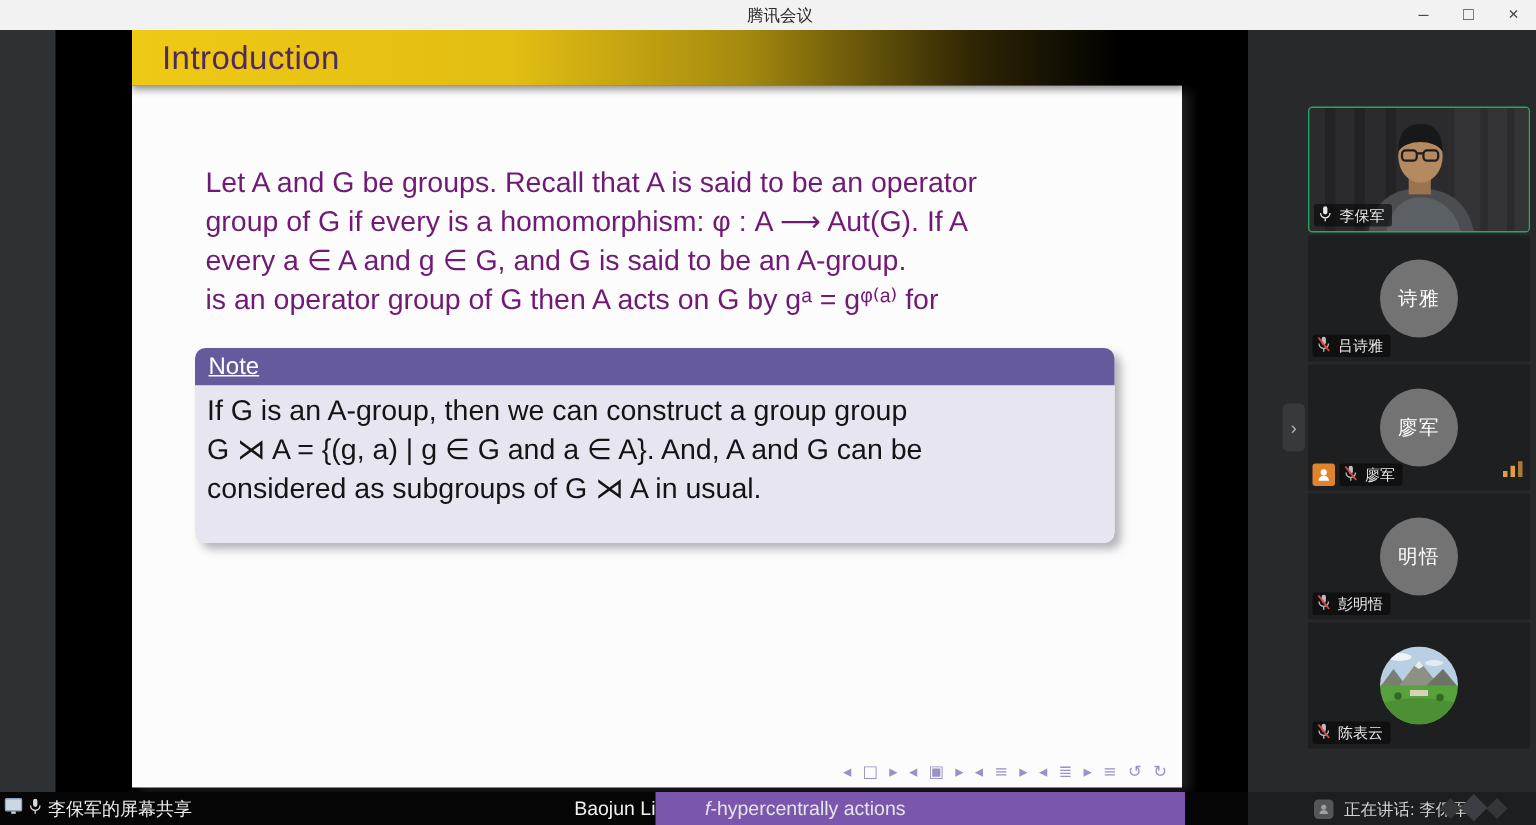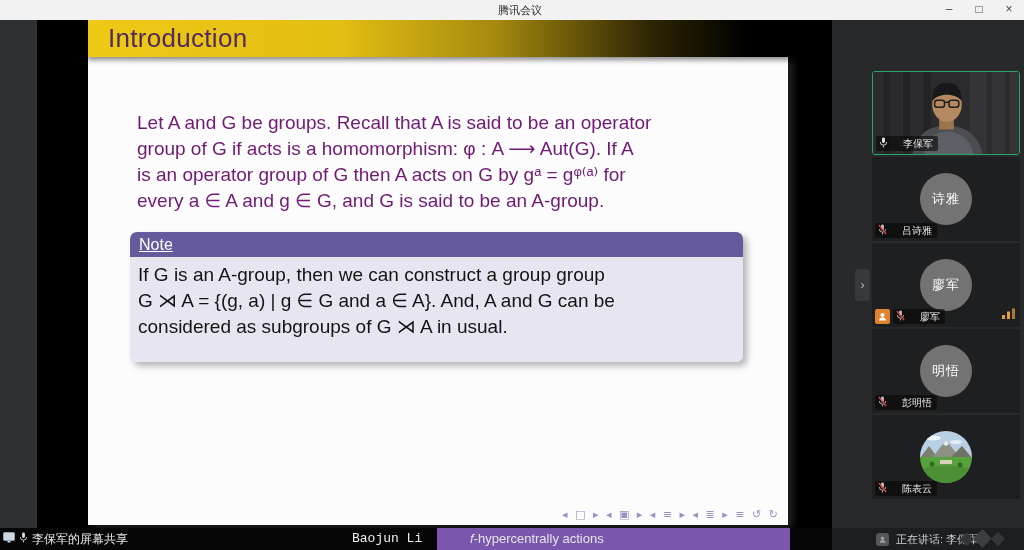--- a/index.html
+++ b/index.html
@@ -16,21 +16,21 @@
   .app { position:absolute; left:0; top:20px; width:1024px; height:530px; background:#000; }
 
   
   .share-area { position:absolute; left:0; top:0; width:832px; height:508px; background:#000; }
   .left-strip { position:absolute; left:0; top:0; width:37px; height:508px; background:#2e3134; }
 
   .banner { position:absolute; left:88px; top:0; width:702px; height:37px;
             background:linear-gradient(90deg,#eec915 0%,#e3be13 36%,#a68a0f 58%,#2e2504 80%,#000 94%);
             display:flex; align-items:center; padding-left:20px; z-index:3;
             box-shadow:0 3px 5px rgba(0,0,0,0.45); }
-  .banner-title { font-size:26px; color:#532a5e; letter-spacing:0.3px; }
+  .banner-title { font-size:22px; color:#532a5e; letter-spacing:0.3px; }
 
   .slide-body { position:absolute; left:88px; top:37px; width:700px; height:468px; background:#fcfcfc;
                 box-shadow:5px 3px 7px rgba(90,90,90,0.35); }
 
   .para { position:absolute; left:49px; top:53px; width:600px; font-size:19px; line-height:26px; color:#701a75; }
   .para .line { display:block; white-space:nowrap; }
 
   .note { position:absolute; left:42px; top:175px; width:613px; border-radius:7px;
           box-shadow:4px 4px 6px rgba(110,110,120,0.5); }
   .note-head { height:25px; background:#655a9c; border-radius:7px 7px 0 0; color:#fff;
@@ -40,35 +40,35 @@
   .note-body .line { display:block; white-space:nowrap; }
 
   .nav { position:absolute; right:8px; bottom:4px; font-size:11px; color:#9a92c2; letter-spacing:2px;
          font-family:"DejaVu Sans",sans-serif; }
 
   
   .share-bottom { position:absolute; left:0; top:508px; width:832px; height:22px; background:#060606; }
   .share-info { position:absolute; left:3px; top:0; height:22px; display:flex; align-items:center; gap:4px;
                 color:#ececec; font-size:12px; }
   .footline-author { position:absolute; left:352px; top:0; width:85px; height:22px; line-height:22px;
-                     text-align:left; color:#f0f0f0; font-size:13px;font-family:Liberation Mono, monospace; }
+                     text-align:right; color:#f0f0f0; font-size:13px; }
   .footline-title { position:absolute; left:437px; top:0; width:353px; height:22px; background:#7a57ad;
                     color:#e5e5e5; font-size:13px; line-height:22px; padding-left:33px; }
   .footline-title i { font-style:italic; }
 
   
   .sidebar { position:absolute; left:832px; top:0; width:192px; height:530px; background:#28292b; }
   .tiles { position:absolute; left:40px; top:51px; width:148px; display:flex; flex-direction:column; gap:2px; }
   .tile { position:relative; width:148px; height:84px; background:#1e1f21; overflow:hidden; }
   .tile.active { border:1px solid #2aa565; border-radius:3px; }
   .tile-video { position:absolute; left:0; top:0; width:100%; height:100%; }
   .tile-center { width:100%; height:100%; display:flex; align-items:center; justify-content:center; }
   .avatar-circle { width:52px; height:52px; border-radius:50%; background:#737373; color:#fff;
                    font-size:13px; display:flex; align-items:center; justify-content:center; letter-spacing:1px; }
-  .tile-label { position:absolute; left:3px; bottom:3px; height:15px; display:flex; align-items:center; gap:15px;
+  .tile-label { position:absolute; left:3px; bottom:3px; height:15px; display:flex; align-items:center; gap:5px;
                 background:rgba(8,8,8,0.62); border-radius:2px; padding:0 5px 0 3px; color:#e6e6e6; font-size:10px;
                 white-space:nowrap; }
   .tile-label.offset { left:21px; }
   .badge-orange { position:absolute; left:3px; bottom:3px; width:15px; height:15px; background:#e0832f;
                   border-radius:2px; display:flex; align-items:center; justify-content:center; }
   .signal { position:absolute; right:4px; bottom:4px; }
   .mic { flex:none; }
 
   .collapse-handle { position:absolute; left:855px; top:249px; width:15px; height:32px; background:#37393d;
                      border-radius:4px; color:#b9bbbd; display:flex; align-items:center; justify-content:center;
@@ -102,23 +102,23 @@
   <div class="share-area">
     <div class="left-strip"></div>
 
     <div class="banner">
       <span class="banner-title">Introduction</span>
     </div>
 
     <div class="slide-body">
       <div class="para">
         <span class="line">Let A and G be groups. Recall that A is said to be an operator</span>
-        <span class="line">group of G if acts is a homomorphism: φ : A ⟶ Aut(G). If A</span>
+        <span class="line">group of G if every is a homomorphism: φ : A ⟶ Aut(G). If A</span>
+        <span class="line">every a ∈ A and g ∈ G, and G is said to be an A-group.</span>
         <span class="line">is an operator group of G then A acts on G by gᵃ = gᵠ⁽ᵃ⁾ for</span>
-        <span class="line">every a ∈ A and g ∈ G, and G is said to be an A-group.</span>
       </div>
 
       <div class="note">
         <div class="note-head">Note</div>
         <div class="note-body">
           <span class="line">If G is an A-group, then we can construct a group group</span>
           <span class="line">G ⋊ A = {(g, a) | g ∈ G and a ∈ A}. And, A and G can be</span>
           <span class="line">considered as subgroups of G ⋊ A in usual.</span>
         </div>
       </div>

